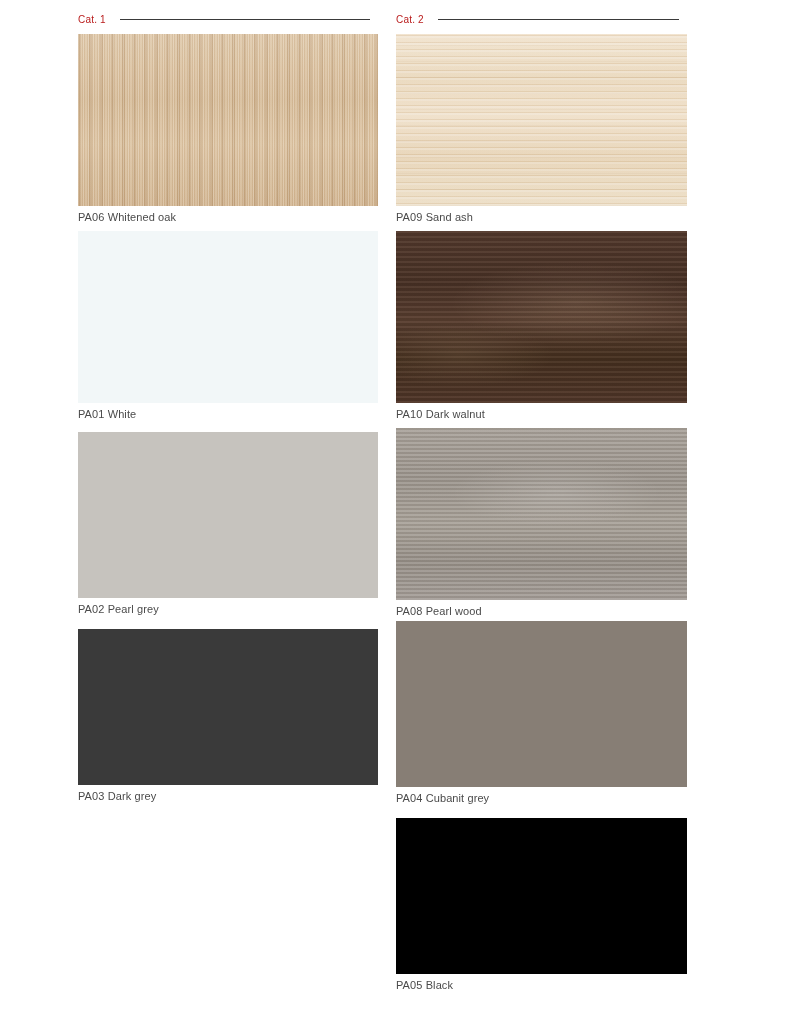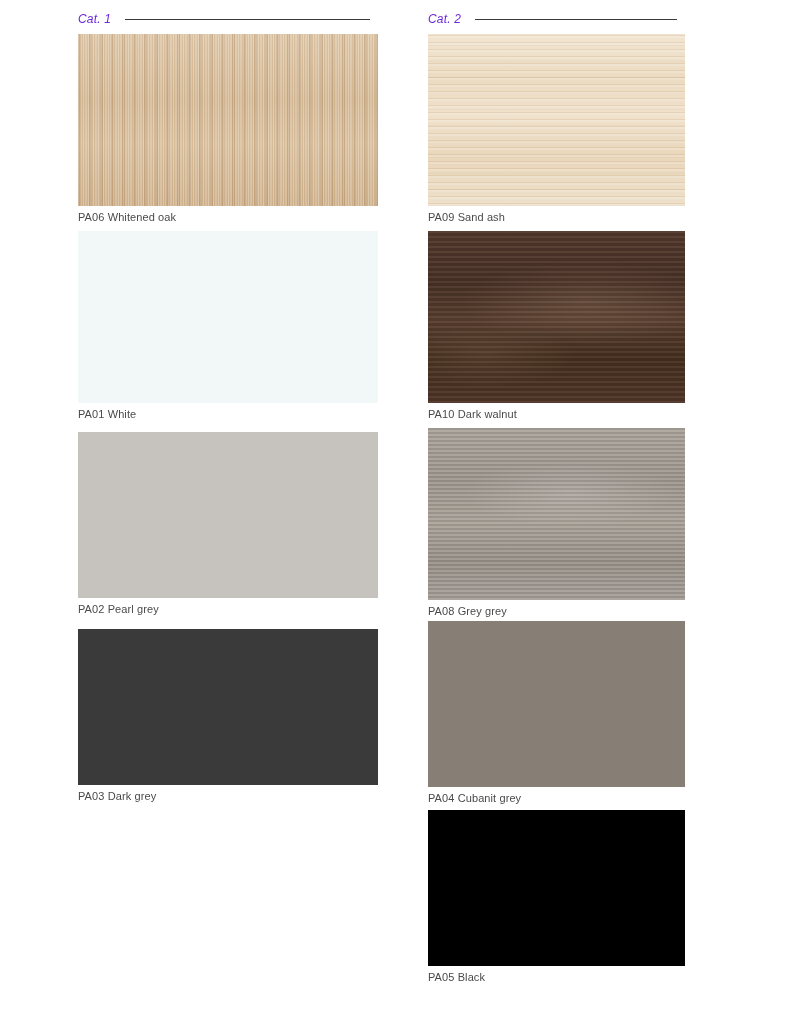--- a/index.html
+++ b/index.html
@@ -7,34 +7,33 @@
     width:800px;height:1024px;
     background:#ffffff;
     font-family:"Liberation Sans","DejaVu Sans",sans-serif;
     color:#2b2b2b;
     overflow:hidden;
   }
   .page{position:relative;width:800px;height:1024px;}
 
   .column{position:absolute;top:0;}
   .col-left{left:78px;width:300px;}
-  .col-right{left:428px;width:257px;}
+  .col-right{left:396px;width:291px;}
 
   .col-header{
     display:flex;align-items:center;
     height:34px;
     padding-top:4px;
     box-sizing:border-box;
   }
   .col-header .title{
-    font-size:12px;
+    font-size:10px;
     letter-spacing:.2px;
-    color:#6d28d9;
+    color:#b91c1c;
     white-space:nowrap;
-    font-style:italic;
   }
   .col-header .rule{
     flex:1 1 auto;
     height:1px;
     background:#3a3a3a;
     margin-left:14px;
     margin-right:8px;
   }
 
   .swatch-item{position:relative;}
@@ -162,27 +161,27 @@
       <div class="caption">PA09 Sand ash</div>
     </div>
 
     <div class="swatch-item" style="margin-top:8px">
       <div class="swatch tex-dark-walnut" style="height:172px"></div>
       <div class="caption">PA10 Dark walnut</div>
     </div>
 
     <div class="swatch-item" style="margin-top:8px">
       <div class="swatch tex-grey-wood" style="height:172px"></div>
-      <div class="caption">PA08 Grey grey</div>
+      <div class="caption">PA08 Pearl wood</div>
     </div>
 
     <div class="swatch-item" style="margin-top:4px">
       <div class="swatch tex-cubanit-grey" style="height:166px"></div>
       <div class="caption">PA04 Cubanit grey</div>
     </div>
 
-    <div class="swatch-item" style="margin-top:6px">
+    <div class="swatch-item" style="margin-top:14px">
       <div class="swatch tex-black-solid" style="height:156px"></div>
       <div class="caption">PA05 Black</div>
     </div>
   </div>
 
 </div>
 
 </body></html>

